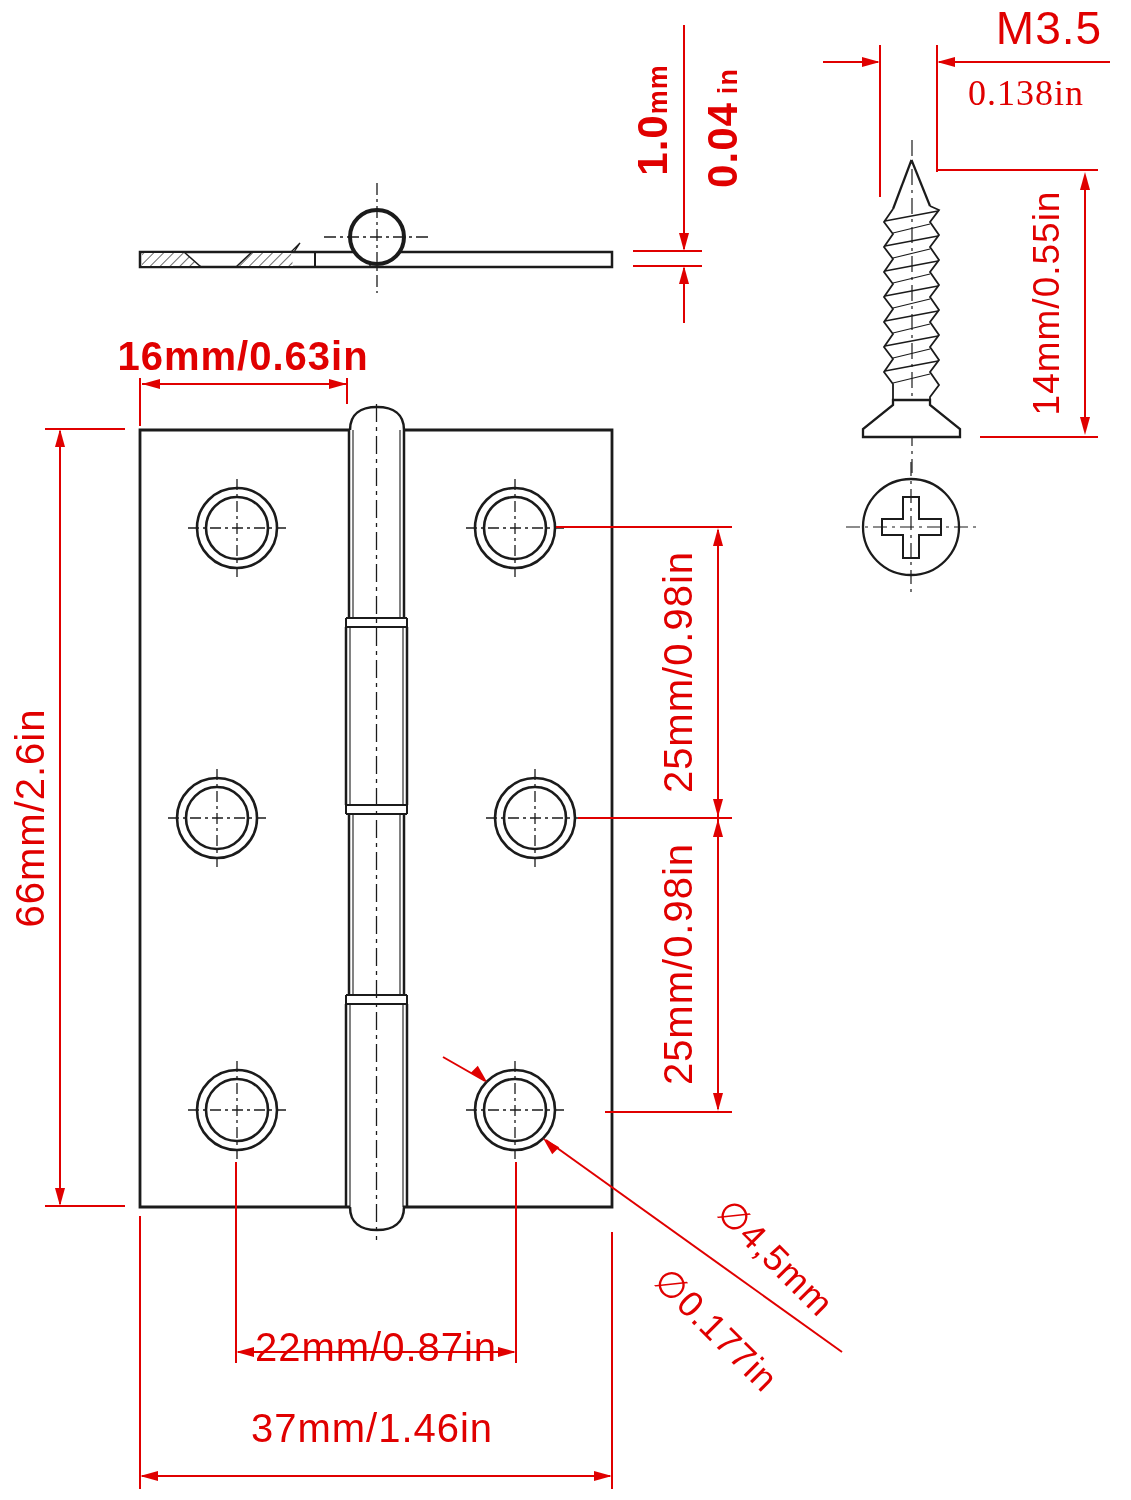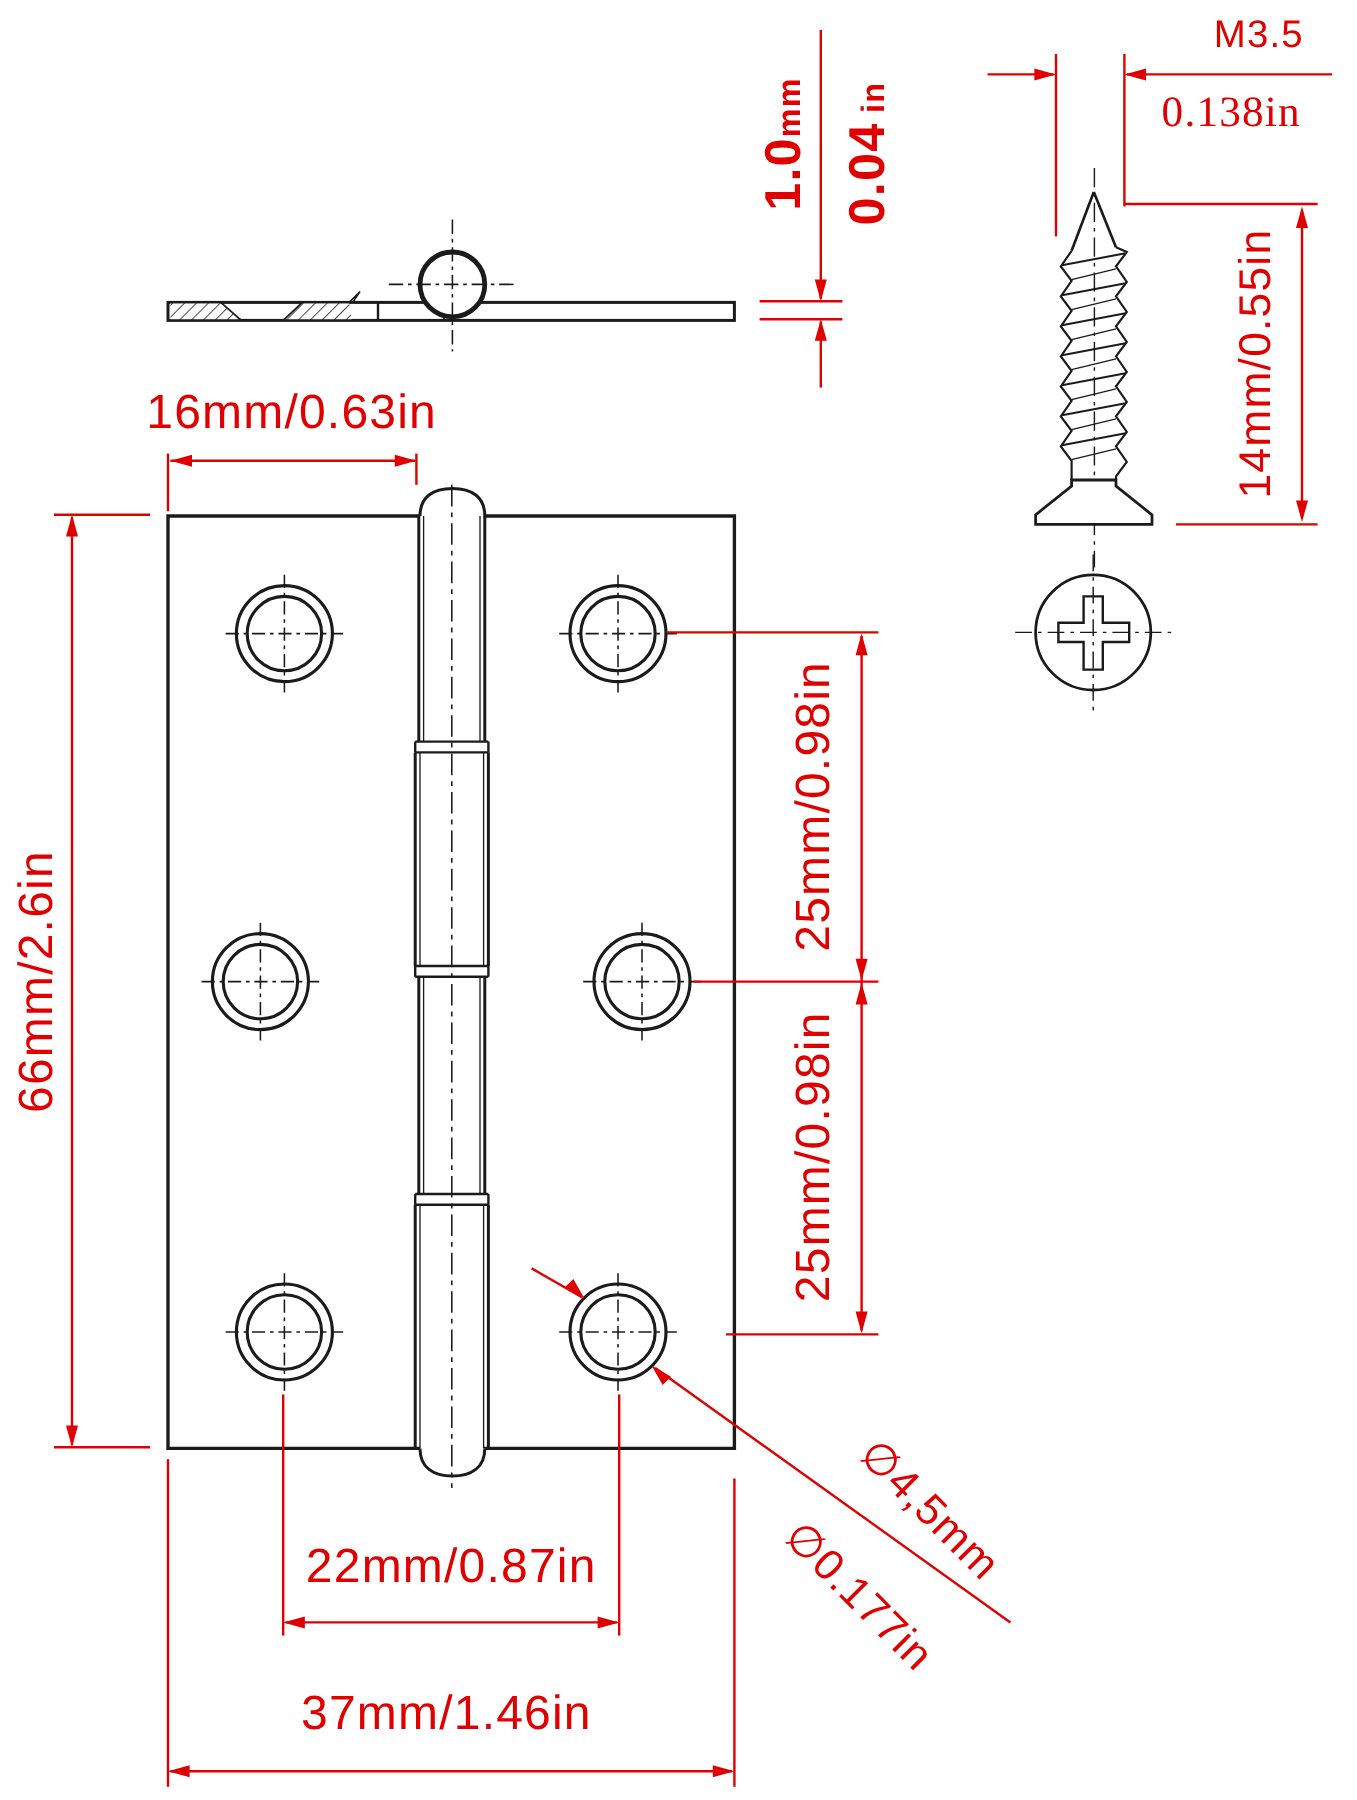--- a/index.html
+++ b/index.html
@@ -24,21 +24,21 @@
     position:absolute;
     color:var(--dim);
     white-space:nowrap;
     line-height:1;
     font-size:40px;
     letter-spacing:1px;
     transform:translate(-50%,-50%);
   }
   .rot-90{transform:translate(-50%,-50%) rotate(-90deg);}
   .rot45{transform:translate(-50%,-50%) rotate(45deg);}
-  .sz38{font-size:32px;}
+  .sz38{font-size:46px;}
   .sz37{font-size:37px;}
   .sz36{font-size:36px;}
   .big{font-size:42px;font-weight:bold;}
   .small-unit{font-size:27px;font-weight:bold;}
   .gap{display:inline-block;width:8px;}
 </style>
 </head>
 <body>
 
 <div id="canvas">
@@ -249,22 +249,22 @@
     </g>
   </svg>
 
   <div class="dim-label rot-90" style="left:653px;top:120px;"><span class="big">1.0</span><span class="small-unit">mm</span></div>
   <div class="dim-label rot-90" style="left:723px;top:128px;"><span class="big">0.04</span><span class="gap"></span><span class="small-unit">in</span></div>
 
   <div class="dim-label sz38" style="left:1049px;top:28px;">M3.5</div>
   <div class="dim-label sz36" style="left:1026px;top:93px;font-family:Liberation Serif, serif;">0.138in</div>
   <div class="dim-label rot-90 sz37" style="left:1046px;top:303px;">14mm/0.55in</div>
 
-  <div class="dim-label" style="left:243px;top:344px;">16mm/0.63in</div>
+  <div class="dim-label" style="left:243px;top:356px;font-weight:bold;">16mm/0.63in</div>
   <div class="dim-label rot-90" style="left:30px;top:818px;">66mm/2.6in</div>
   <div class="dim-label rot-90" style="left:678px;top:672px;">25mm/0.98in</div>
   <div class="dim-label rot-90" style="left:678px;top:964px;">25mm/0.98in</div>
-  <div class="dim-label" style="left:376px;top:1305px;">22mm/0.87in</div>
+  <div class="dim-label" style="left:376px;top:1347px;">22mm/0.87in</div>
   <div class="dim-label" style="left:372px;top:1428px;">37mm/1.46in</div>
   <div class="dim-label rot45 sz36" style="left:775px;top:1258px;">∅4,5mm</div>
   <div class="dim-label rot45 sz36" style="left:716px;top:1330px;">∅0.177in</div>
 
 </div>
 
 </body></html>

